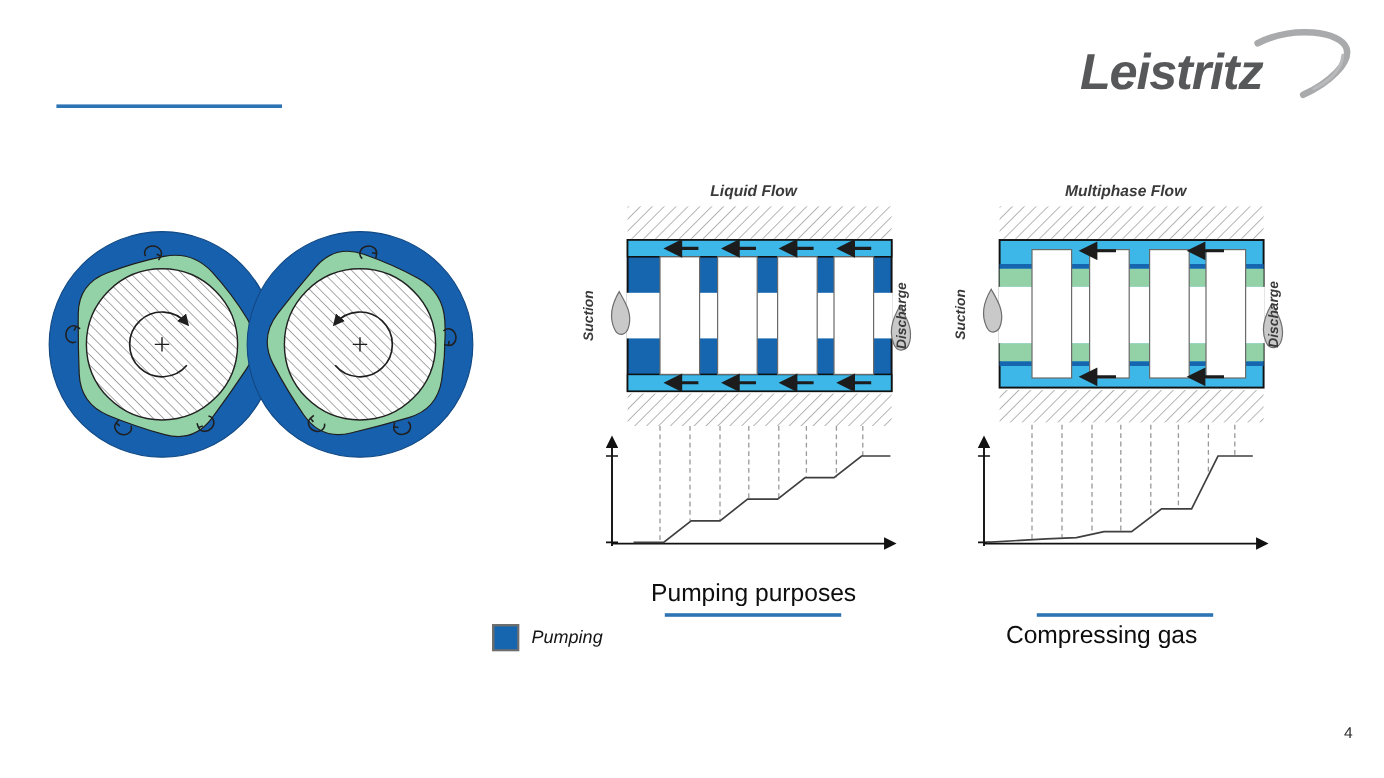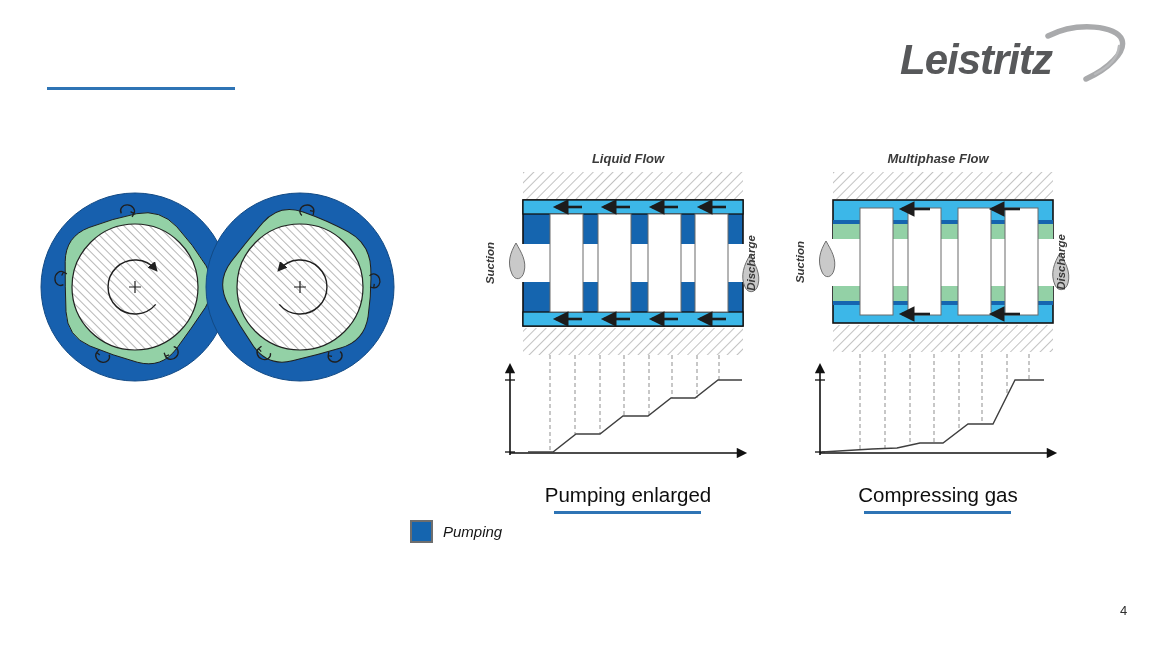--- a/index.html
+++ b/index.html
@@ -15,21 +15,21 @@
 
   
   .circles-fig{position:absolute;left:20px;top:182px;}
   .pump-left{position:absolute;left:478px;top:148px;}
   .pump-right{position:absolute;left:788px;top:148px;}
 
   
   .caption{position:absolute;top:483px;width:216px;text-align:center;
            font-size:20.5px;color:#0e0e0e;}
   .caption.left{left:520px;}
-  .caption.right{left:830px;}
+  .caption.right{left:810px;margin-top:35px;}
   .cap-underline{position:absolute;top:511px;height:3px;background:#2e74b5;}
   .cap-underline.left{left:554px;width:147px;}
   .cap-underline.right{left:864px;width:147px;}
 
   
   .legend{position:absolute;left:410px;top:520px;}
   .legend-row{display:flex;align-items:center;height:23px;margin-bottom:12px;}
   .legend-label{margin-left:10px;font-style:italic;font-size:15px;color:#141414;}
 
   
@@ -234,21 +234,21 @@
 
     <g>
       <path class="axis" d="M32,307 L32,218" marker-end="url(#mAxR)"></path>
       <path class="axis" d="M32,305 H266" marker-end="url(#mAxR)"></path>
       <line class="tick" x1="27" y1="232" x2="37" y2="232"></line>
       <line class="tick" x1="27" y1="304" x2="37" y2="304"></line>
       <path class="stepline" d="M34,304 L84,301 L109,300 L132,295 L155,295 L180,276 L205,276 L227,232 L256,232"></path>
     </g>
   </svg>
 
-  <div class="caption left">Pumping enlarged</div>
+  <div class="caption left">Pumping purposes</div>
   <div class="cap-underline left"></div>
   <div class="caption right">Compressing gas</div>
   <div class="cap-underline right"></div>
 
   <div class="legend">
     <div class="legend-row">
       <svg width="23" height="23">
         <rect x="1" y="1" width="21" height="21" stroke="#6e6e6e" stroke-width="2" fill="#1565af"></rect>
       </svg>
       <span class="legend-label">Pumping</span>

